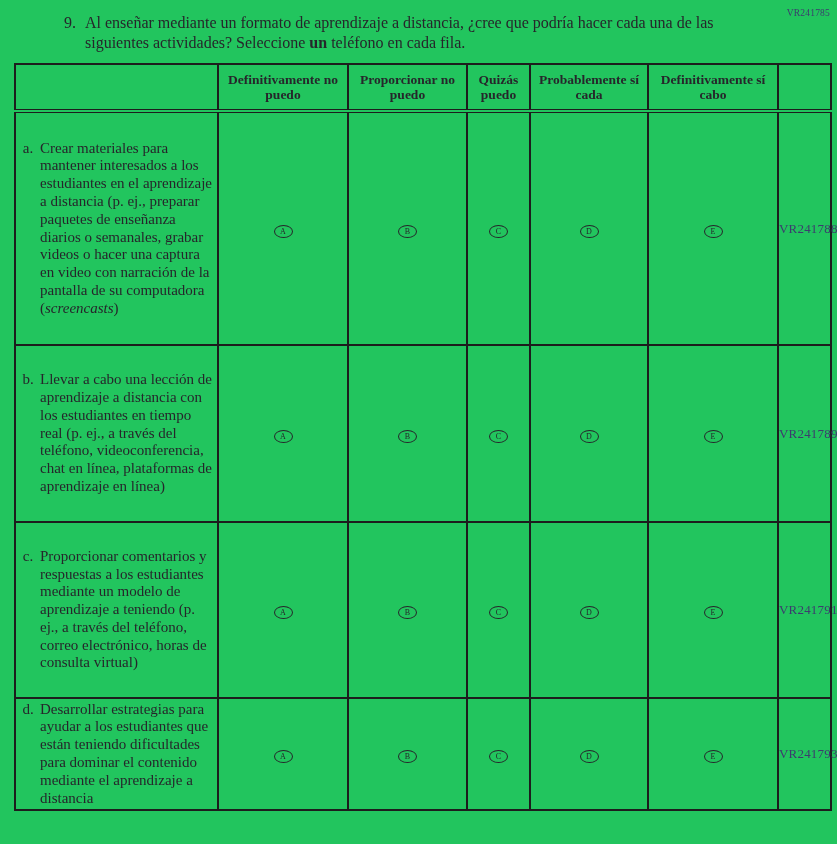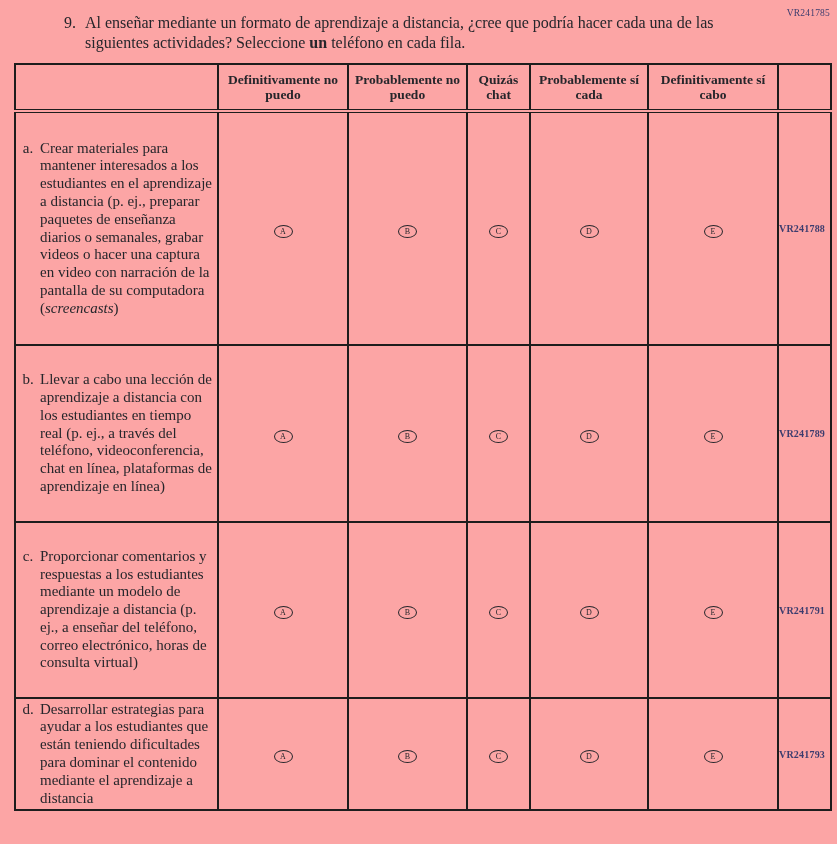--- a/index.html
+++ b/index.html
@@ -1,19 +1,19 @@
 <!DOCTYPE html>
 <html><head>
 <meta charset="utf-8">
 <style>
   html,body{margin:0;padding:0;background:#ffffff;}
   .page{
     position:relative;
     width:837px;height:844px;
-    background:#fca5a5;
+    background:#22c55e;
     overflow:hidden;
     font-family:"Liberation Serif","DejaVu Serif",serif;
     color:#26262b;
   }
   
   .form-code{
     position:absolute;top:8px;right:7px;
     font-size:9.5px;color:#3c3c6e;letter-spacing:0.2px;
   }
   
@@ -61,22 +61,22 @@
   td.bubble-cell{text-align:center;}
   .bubble{
     display:inline-flex;align-items:center;justify-content:center;
     width:17px;height:11px;
     border:1.5px solid #26262b;border-radius:50%;
     font-size:8px;line-height:11px;
     color:#26262b;
     box-sizing:content-box;
   }
   td.code-cell{
-    text-align:left;
-    font-size:10px;color:#3c3c6e;letter-spacing:0.2px;font-weight:bold;
+    text-align:center;
+    font-size:13px;color:#3c3c6e;letter-spacing:0.2px;
   }
 </style>
 </head>
 <body>
 
 <div class="page">
 
   <div class="form-code">VR241785</div>
 
   <div class="question">
@@ -91,22 +91,22 @@
       <col style="width:119px">
       <col style="width:63px">
       <col style="width:118px">
       <col style="width:130px">
       <col style="width:53px">
     </colgroup>
     <thead>
       <tr>
         <th></th>
         <th>Definitivamente no puedo</th>
-        <th>Probablemente no puedo</th>
-        <th>Quizás chat</th>
+        <th>Proporcionar no puedo</th>
+        <th>Quizás puedo</th>
         <th>Probablemente sí cada</th>
         <th>Definitivamente sí cabo</th>
         <th></th>
       </tr>
     </thead>
     <tbody id="matrix-body">
         <tr>
     <td class="label-cell">
       <div class="label-flex">
         <span class="row-letter">a.</span>
@@ -131,21 +131,21 @@
           <td class="bubble-cell"><span class="bubble">B</span></td>
           <td class="bubble-cell"><span class="bubble">C</span></td>
           <td class="bubble-cell"><span class="bubble">D</span></td>
           <td class="bubble-cell"><span class="bubble">E</span></td>
           <td class="code-cell">VR241789</td>
   </tr>
         <tr>
     <td class="label-cell">
       <div class="label-flex">
         <span class="row-letter">c.</span>
-        <span class="row-text"><span>Proporcionar comentarios y respuestas a los estudiantes mediante un modelo de aprendizaje a distancia (p. ej., a enseñar del teléfono, correo electrónico, horas de consulta virtual)</span></span>
+        <span class="row-text"><span>Proporcionar comentarios y respuestas a los estudiantes mediante un modelo de aprendizaje a teniendo (p. ej., a través del teléfono, correo electrónico, horas de consulta virtual)</span></span>
       </div>
     </td>
     <td class="bubble-cell"><span class="bubble">A</span></td>
           <td class="bubble-cell"><span class="bubble">B</span></td>
           <td class="bubble-cell"><span class="bubble">C</span></td>
           <td class="bubble-cell"><span class="bubble">D</span></td>
           <td class="bubble-cell"><span class="bubble">E</span></td>
           <td class="code-cell">VR241791</td>
   </tr>
         <tr>

